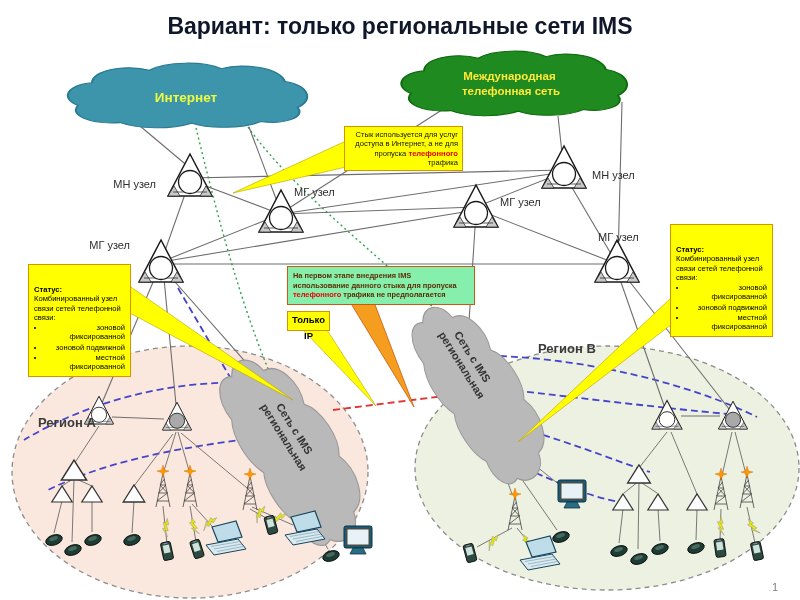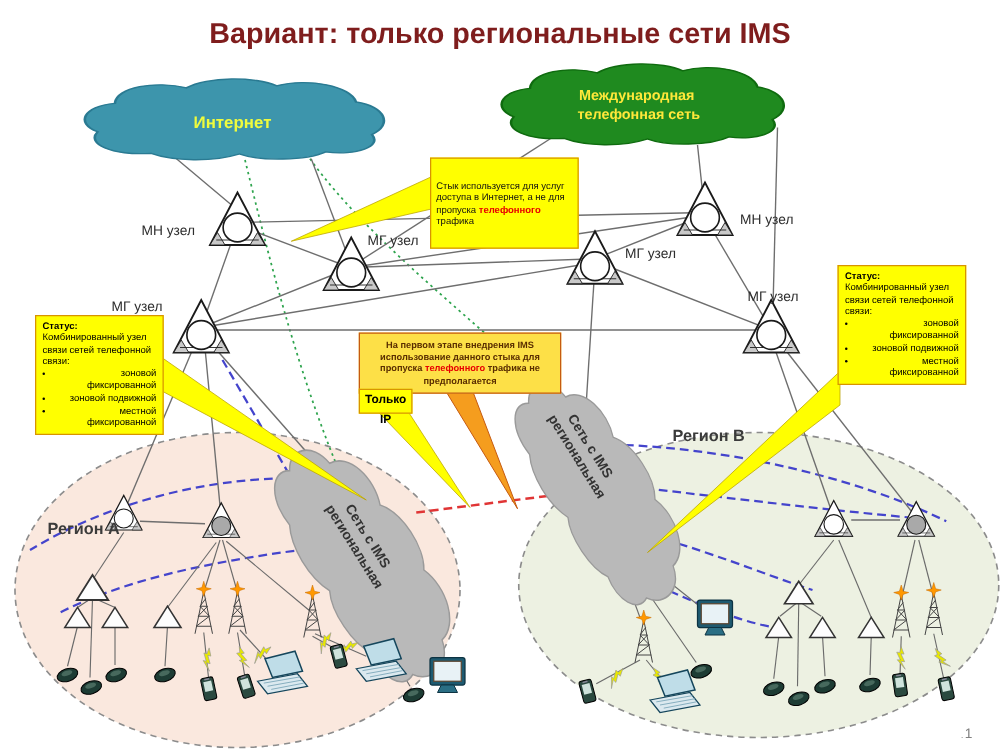--- a/index.html
+++ b/index.html
@@ -1,32 +1,32 @@
 <!DOCTYPE html>
 <html><head>
 <meta charset="utf-8">
 <style>
   html,body{margin:0;padding:0;background:#fff;}
   .slide{position:relative;width:800px;height:600px;background:#ffffff;overflow:hidden;
          font-family:"Liberation Sans",sans-serif;}
   .slide-title{position:absolute;top:13px;left:0;width:100%;text-align:center;
-         font-size:23px;font-weight:bold;color:#7f1d1d;letter-spacing:0px;}
+         font-size:23px;font-weight:bold;color:#0f172a;letter-spacing:0px;}
   svg.diagram{position:absolute;left:0;top:0;}
   .callout{position:absolute;background:#ffff00;border:1.3px solid #d89400;
-         font-size:7.6px;line-height:1.22;color:#111;padding:17px 4px;box-sizing:border-box;}
+         font-size:7.6px;line-height:1.22;color:#111;padding:3px 4px;box-sizing:border-box;text-align:right;}
   #callout-styk{left:344px;top:126px;width:119px;}
   .hl{color:#e80000;font-weight:bold;}
-  #box-orange{position:absolute;left:287px;top:266px;width:162px;background:#fde047;
+  #box-orange{position:absolute;left:287px;top:266px;width:188px;background:#86efac;
          border:1.8px solid #c55a11;color:#5a2e00;font-size:7.4px;font-weight:bold;
-         line-height:1.3;text-align:center;padding:4px 5px;box-sizing:border-box;}
+         line-height:1.3;text-align:left;padding:4px 5px;box-sizing:border-box;}
   #box-onlyip{position:absolute;left:287px;top:311px;width:43px;height:20px;background:#ffff00;
          border:1.8px solid #d89400;font-weight:bold;font-size:9.5px;text-align:center;
          line-height:16px;box-sizing:border-box;color:#000;}
   .status{position:absolute;width:103px;background:#ffff00;border:1.6px solid #d89400;
-         font-size:7.6px;line-height:1.22;padding:3px 5px 4px;box-sizing:border-box;color:#000;}
+         font-size:7.6px;line-height:1.22;padding:20px 5px 4px;box-sizing:border-box;color:#000;margin-top:12px;}
   #status-left{left:28px;top:252px;}
   #status-right{left:670px;top:212px;}
   .status .hd{font-weight:bold;display:block;}
   .status ul{margin:1px 0 0 11px;padding:0;text-align:right;}
   .status li{margin:0 0 1px 0;}
   .footer{position:absolute;right:22px;bottom:7px;font-size:11px;color:#808080;}
   .footer .mark{font-size:8px;color:#999;margin-right:1px;}
   .nodeC{fill:#ffffff;stroke:#1a1a1a;stroke-width:1.3px;}
   .nodeC.gray{fill:#a9a9a9;}
   text.nlabel{font-size:11px;fill:#2e2e2e;}

